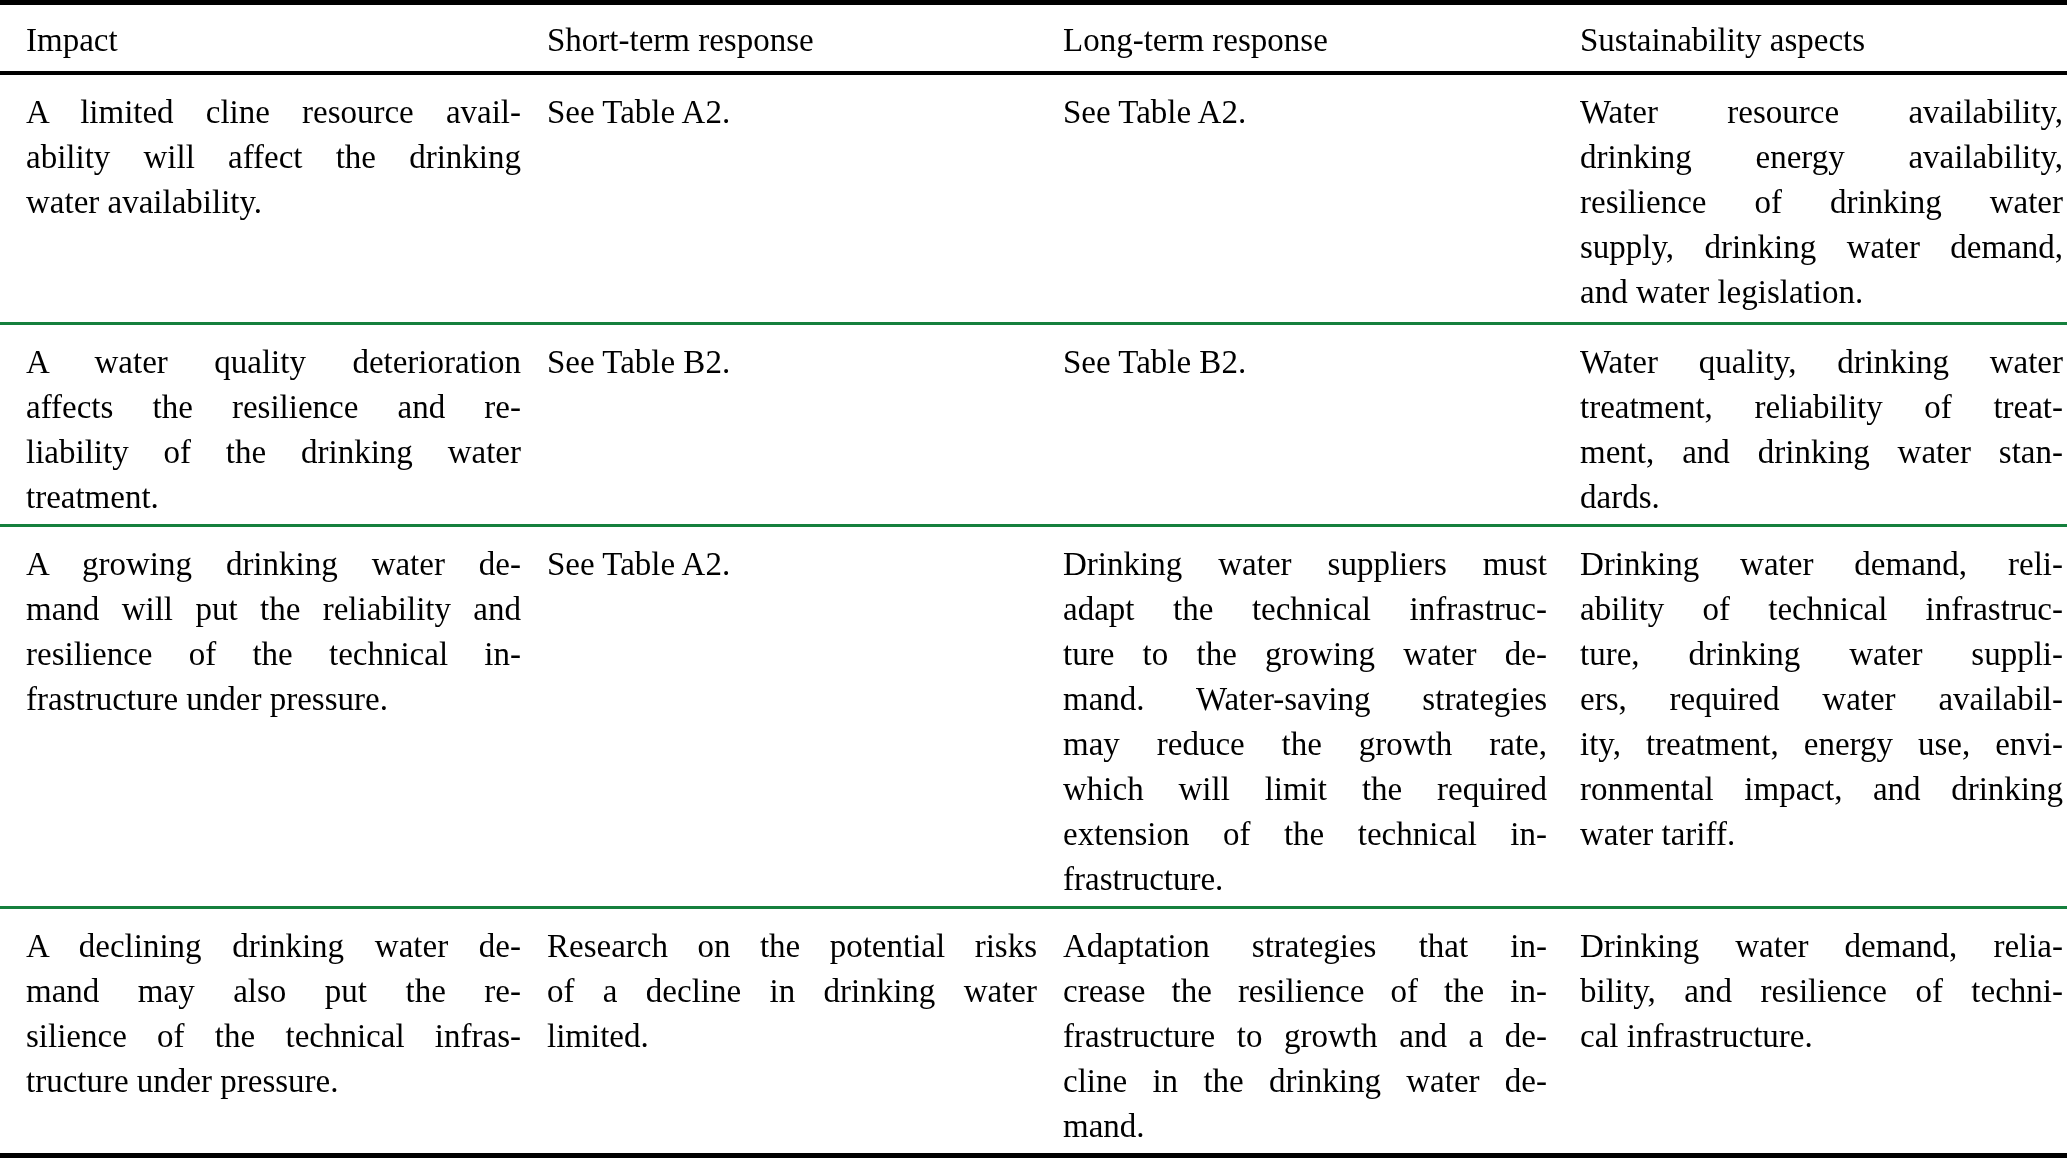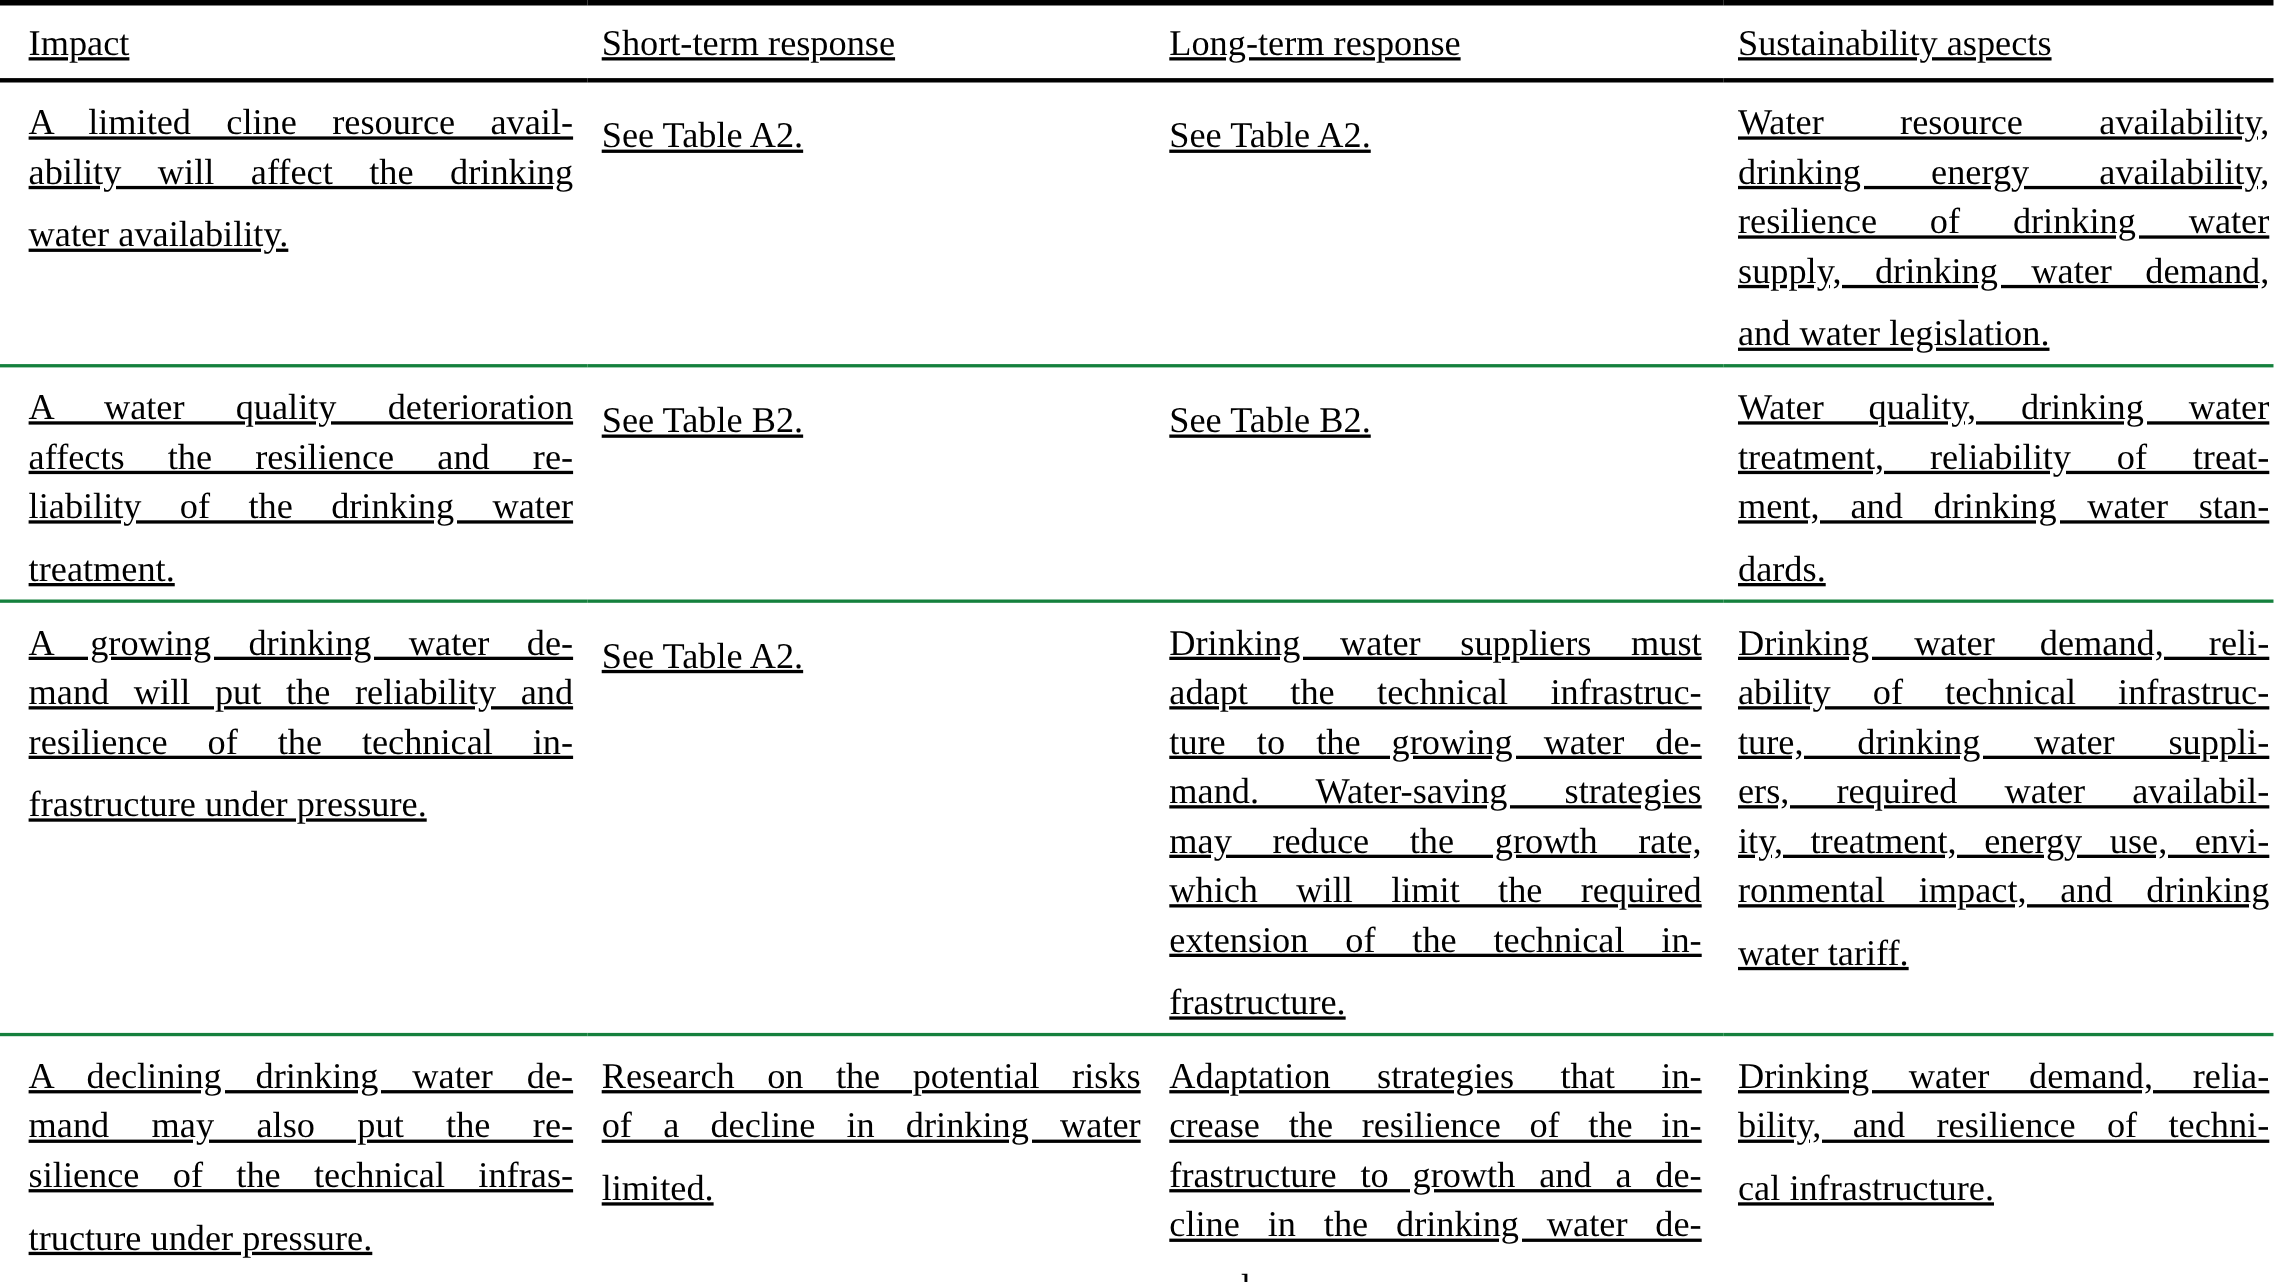--- a/index.html
+++ b/index.html
@@ -30,38 +30,36 @@
     border-top: 3px solid #15803d;
   }
   table.paper-table tbody tr:first-child {
     border-top: none;
   }
   th, td {
     vertical-align: top;
     font-weight: normal;
     text-align: left;
     overflow: hidden;
-    text-decoration: underline;
   }
   th.c1, td.c1 { padding: 15px 13px 4px 26px; }
   th.c2, td.c2 { padding: 15px 13px 4px 13px; }
   th.c3, td.c3 { padding: 15px 20px 4px 13px; }
   th.c4, td.c4 { padding: 15px 4px 4px 13px; }
   th { padding-top: 13px !important; padding-bottom: 8px !important; }
   tr.r1 { height: 250px; }
   tr.r2 { height: 201px; }
   tr.r3 { height: 381px; }
   tr.r4 { height: 244px; }
   .tline {
     text-align: justify;
     text-align-last: justify;
   }
   .tline-last {
     text-align-last: left;
-    margin-top: 12px;
   }
 </style>
 </head>
 <body>
 
 <table class="paper-table">
   <colgroup>
     <col style="width:534px">
     <col style="width:516px">
     <col style="width:517px">

